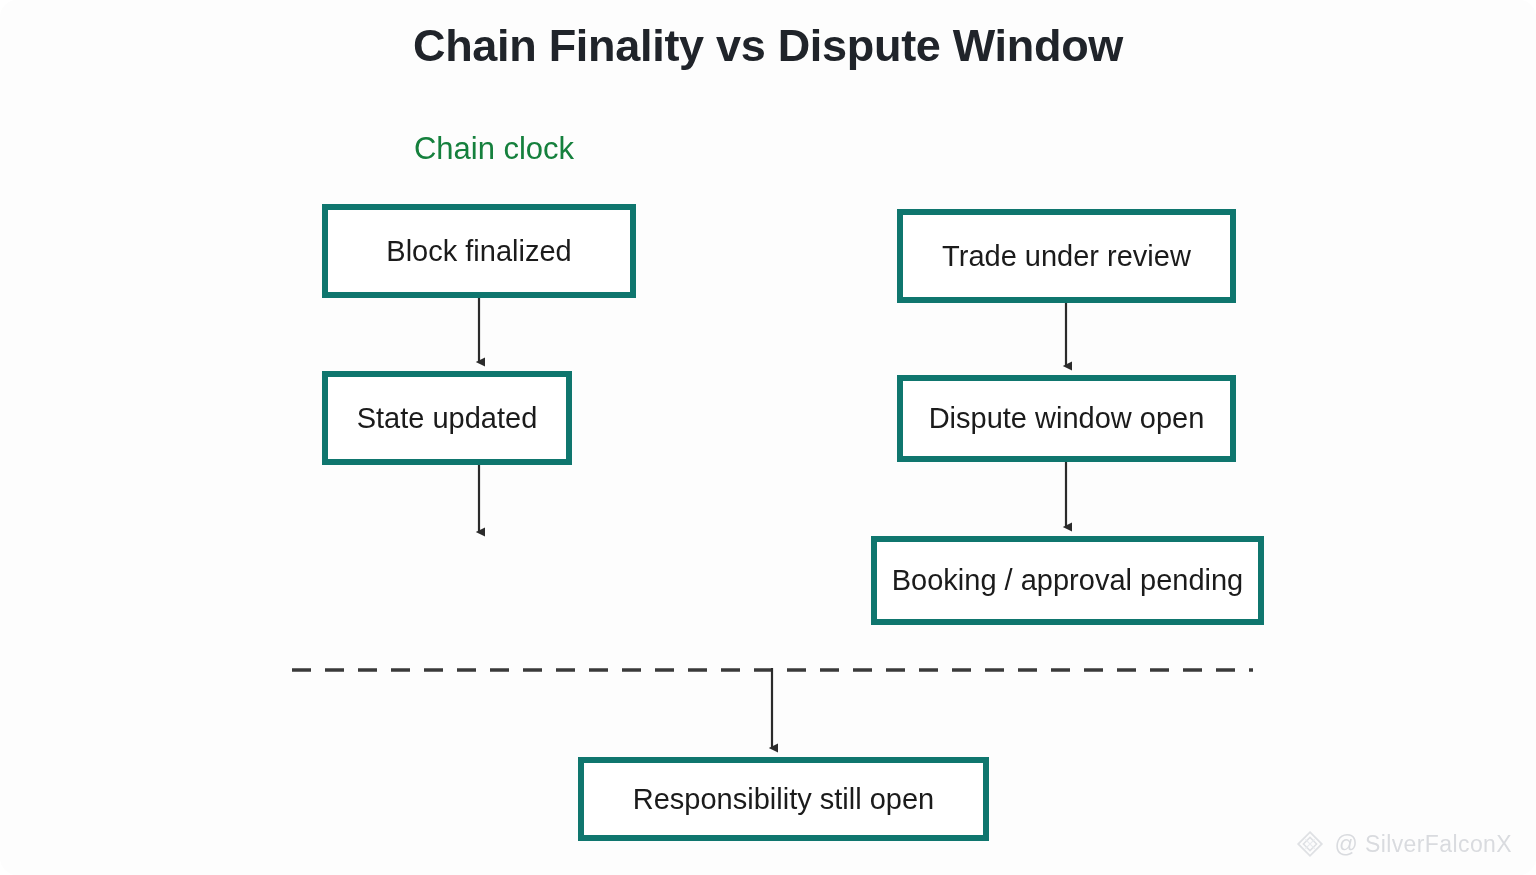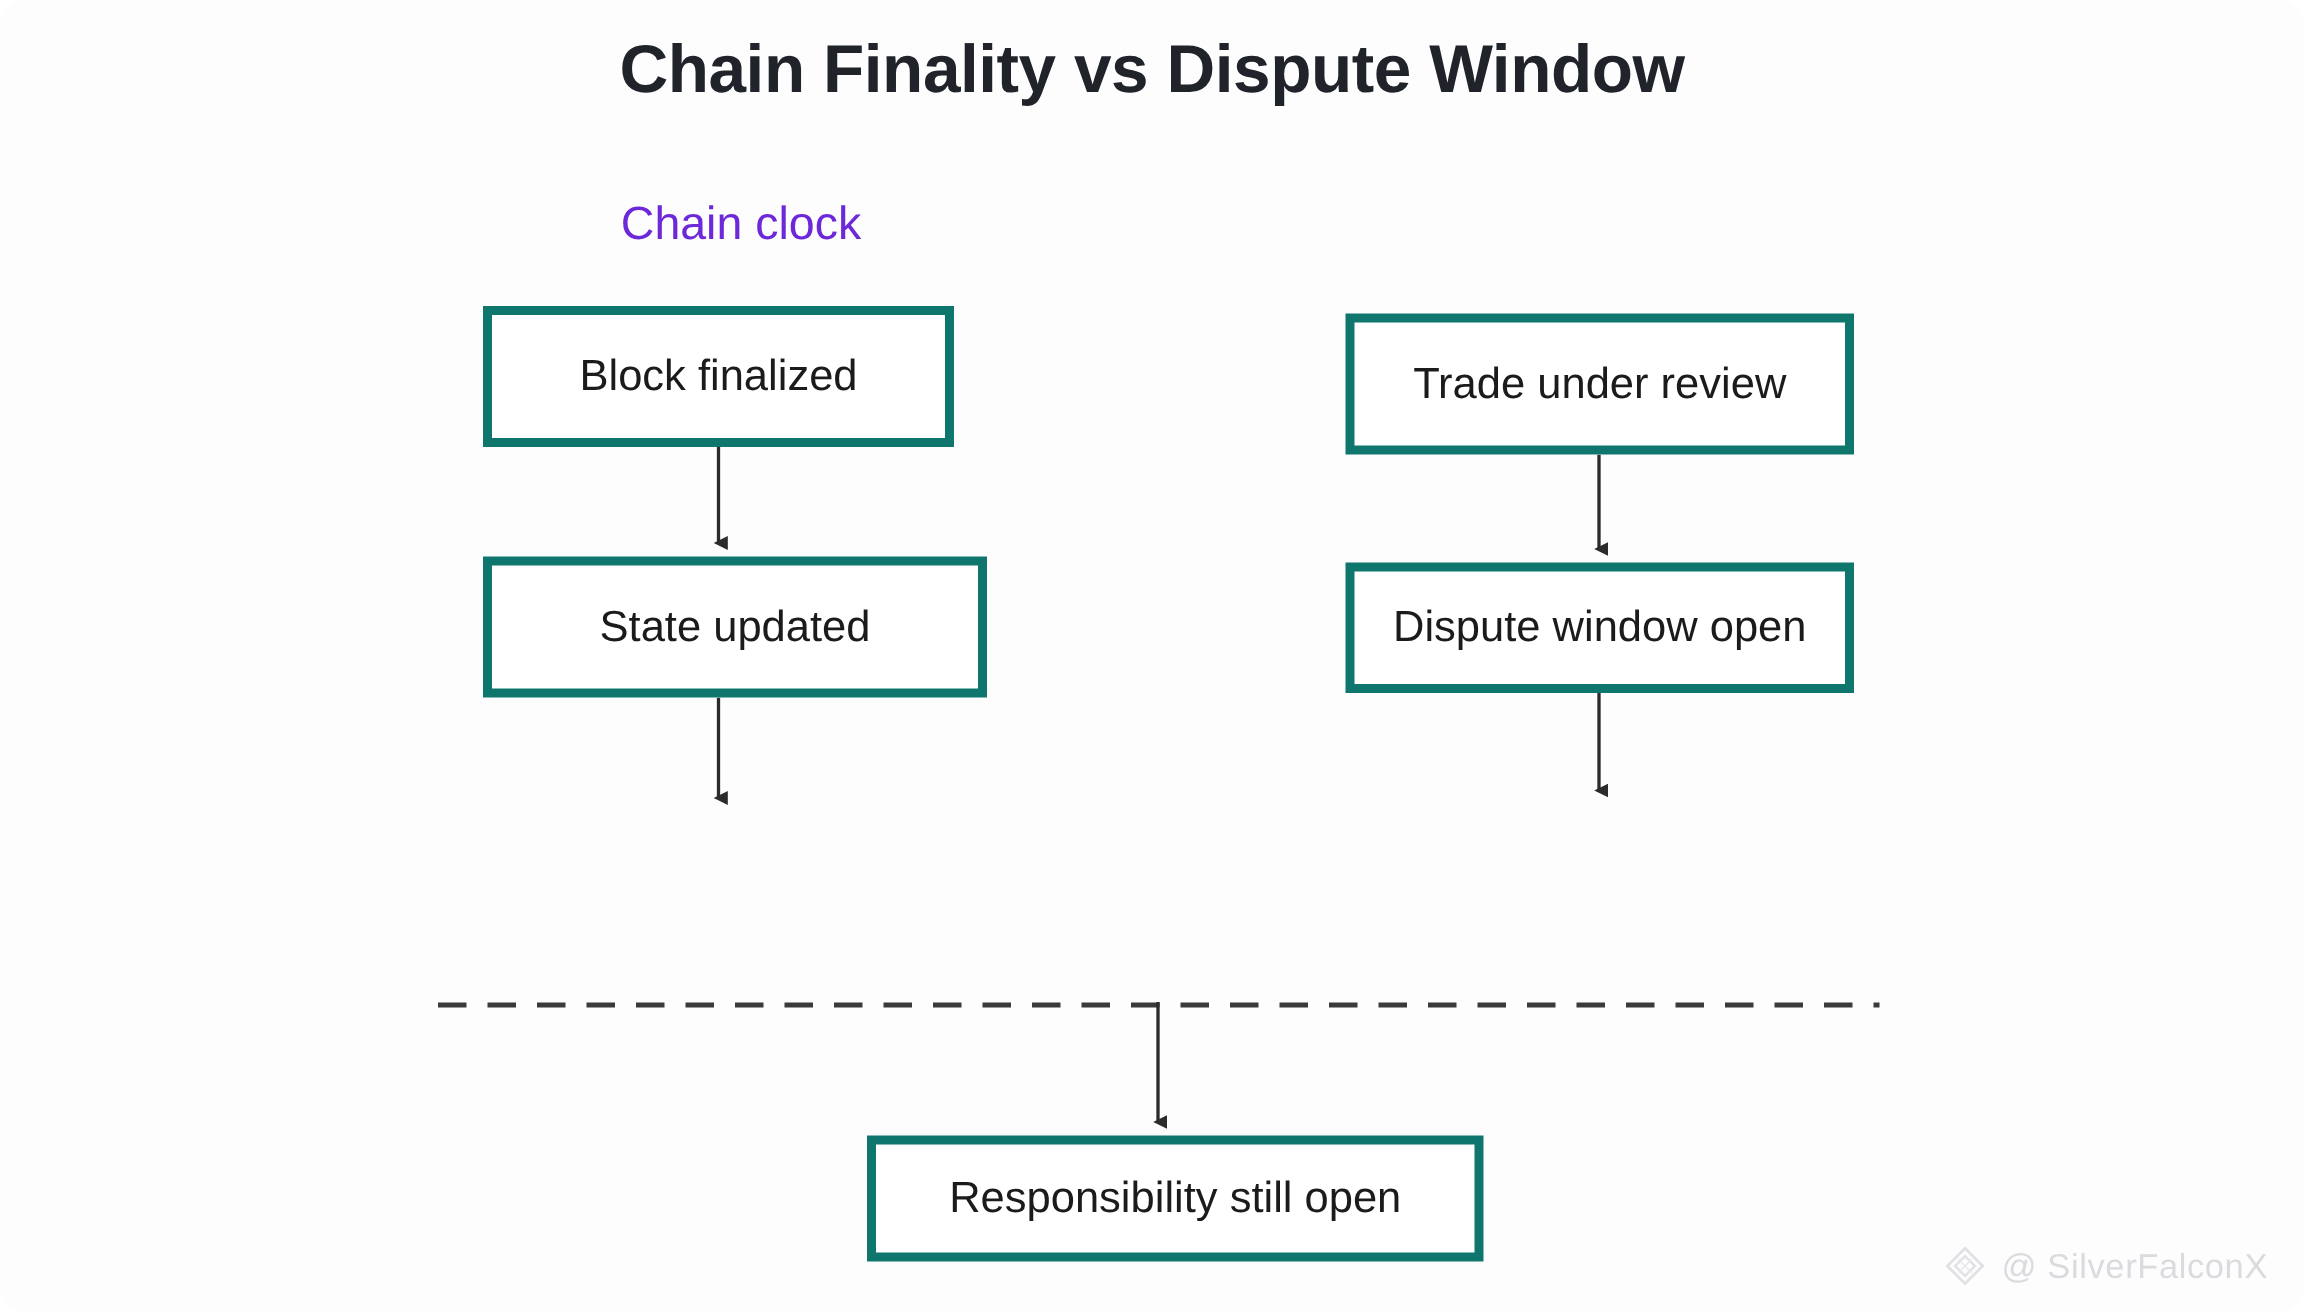--- a/index.html
+++ b/index.html
@@ -30,21 +30,21 @@
     letter-spacing: -0.3px;
     color: #20242a;
     white-space: nowrap;
   }
 
   
   .column-heading {
     position: absolute;
     font-size: 31px;
     font-weight: 400;
-    color: #6d28d9;
+    color: #15803d;
     text-align: center;
     white-space: nowrap;
   }
   #heading-chain  { left: 322px; top: 131px; width: 344px; }
   #heading-process{ left: 872px; top: 131px; width: 394px; }
 
   
   .node-box {
     position: absolute;
     box-sizing: border-box;
@@ -57,21 +57,21 @@
   .node-label {
     font-size: 29px;
     font-weight: 400;
     color: #1b1b1b;
     white-space: nowrap;
     line-height: 1;
   }
 
   
   #box-block-finalized        { left: 322px; top: 204px; width: 314px; height: 94px; }
-  #box-state-updated          { left: 322px; top: 371px; width: 336px; height: 94px; }
+  #box-state-updated          { left: 322px; top: 371px; width: 250px; height: 94px; }
   #box-settlement-irreversible{ left: 321px; top: 541px; width: 345px; height: 87px; }
 
   
   #box-trade-under-review     { left: 897px; top: 209px; width: 339px; height: 94px; }
   #box-dispute-window-open    { left: 897px; top: 375px; width: 339px; height: 87px; }
   #box-booking-approval       { left: 871px; top: 536px; width: 393px; height: 89px; }
 
   
   #box-responsibility-open    { left: 578px; top: 757px; width: 411px; height: 84px; }
 
@@ -142,20 +142,23 @@
 
 
   <div id="box-trade-under-review" class="node-box">
     <span class="node-label">Trade under review</span>
   </div>
 
   <div id="box-dispute-window-open" class="node-box">
     <span class="node-label">Dispute window open</span>
   </div>
 
+  <div id="box-booking-approval" class="node-box">
+    <span class="node-label">Booking / approval pending</span>
+  </div>
 
   <div id="box-responsibility-open" class="node-box">
     <span class="node-label">Responsibility still open</span>
   </div>
 
   <div id="watermark">
     <svg width="30" height="30" viewBox="0 0 30 30">
       <path d="M15 3.2 L26.8 15 L15 26.8 L3.2 15 Z" fill="none" stroke="#dcdee2" stroke-width="1.8"></path>
       <path d="M15 8.4 L21.6 15 L15 21.6 L8.4 15 Z" fill="none" stroke="#dcdee2" stroke-width="1.6"></path>
       <path d="M10.4 10.4 L19.6 19.6 M19.6 10.4 L10.4 19.6" fill="none" stroke="#e6e8ec" stroke-width="1.2"></path>

